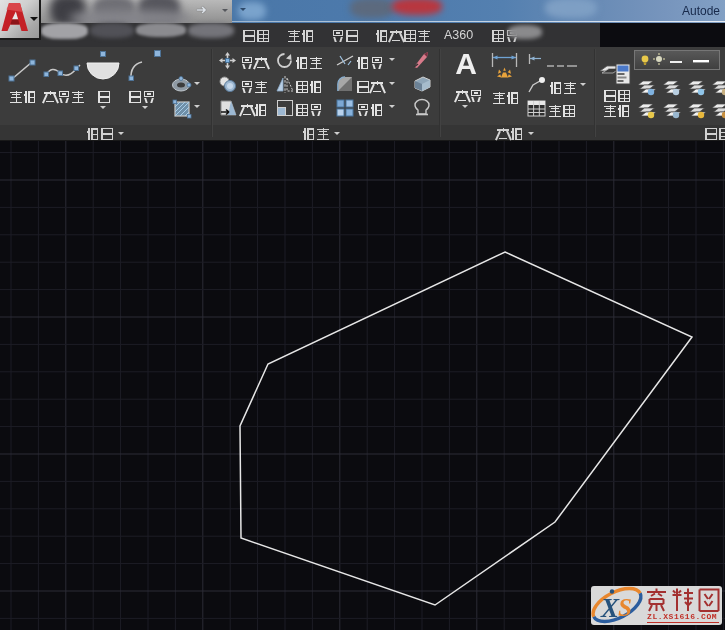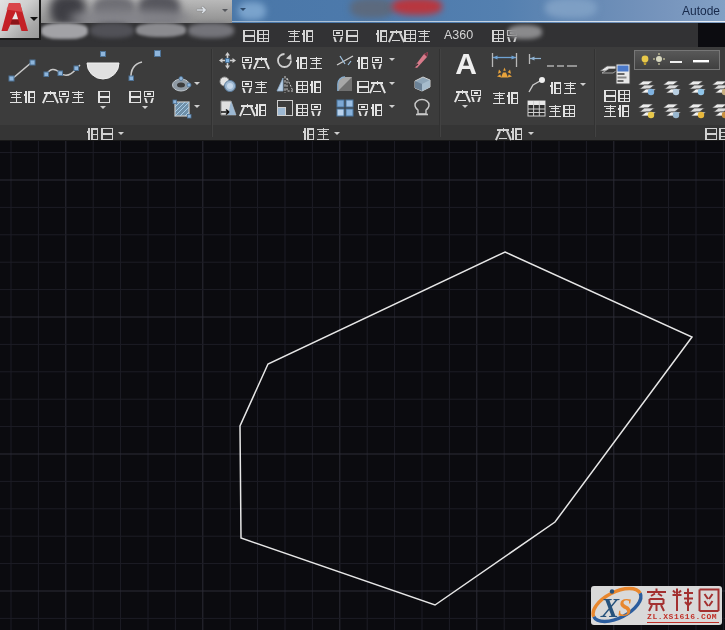--- a/index.html
+++ b/index.html
@@ -54,21 +54,21 @@
 .zf i:nth-child(6){left:48%;top:0;width:1.1px;height:100%}
 .zf i:nth-child(7){right:0;top:0;width:1.5px;height:100%}
 
 
 #tbar{left:0;top:0;width:725px;height:23px;background:linear-gradient(to bottom,#5e86ad,#4a74a2);}
 #tbar .qat{left:0;top:0;width:232px;height:23px;background:linear-gradient(to bottom,#b9b9b9,#8f8f8f);}
 .smudge{filter:blur(3px);border-radius:40%;}
 #tbar .hl{left:232px;top:20.5px;width:493px;height:1.6px;background:linear-gradient(to right,#9db6cf,#e8eef5);}
 
 
-#tabs{left:0;top:23px;width:698px;height:24px;background:#323234;color:#d4d4d4;font-size:12px;text-align:center;}
+#tabs{left:0;top:23px;width:600px;height:24px;background:#323234;color:#d4d4d4;font-size:12px;text-align:center;}
 #tabs .t{top:6px;height:14px;line-height:13px;}
 
 
 #ribbon{left:0;top:47px;width:725px;height:94px;background:#3c3c3c;color:#dcdcdc;
  border-bottom:1px solid #1c1c1c;}
 .sep{top:2px;height:88px;width:2px;background:linear-gradient(to right,#2a2a2a,#4a4a4a);}
 .plabel{top:79px;height:14px;font-size:12px;color:#d2d2d2;white-space:nowrap;}
 .dropv{display:inline-block;width:0;height:0;border:3.6px solid transparent;border-top-color:#cfcfcf;vertical-align:middle;margin-left:4px;position:relative!important;top:1px;}
 .dv{width:0;height:0;border:3.6px solid transparent;border-top-color:#cfcfcf;}
 .btxt{font-size:12px;color:#e2e2e2;white-space:nowrap;}

